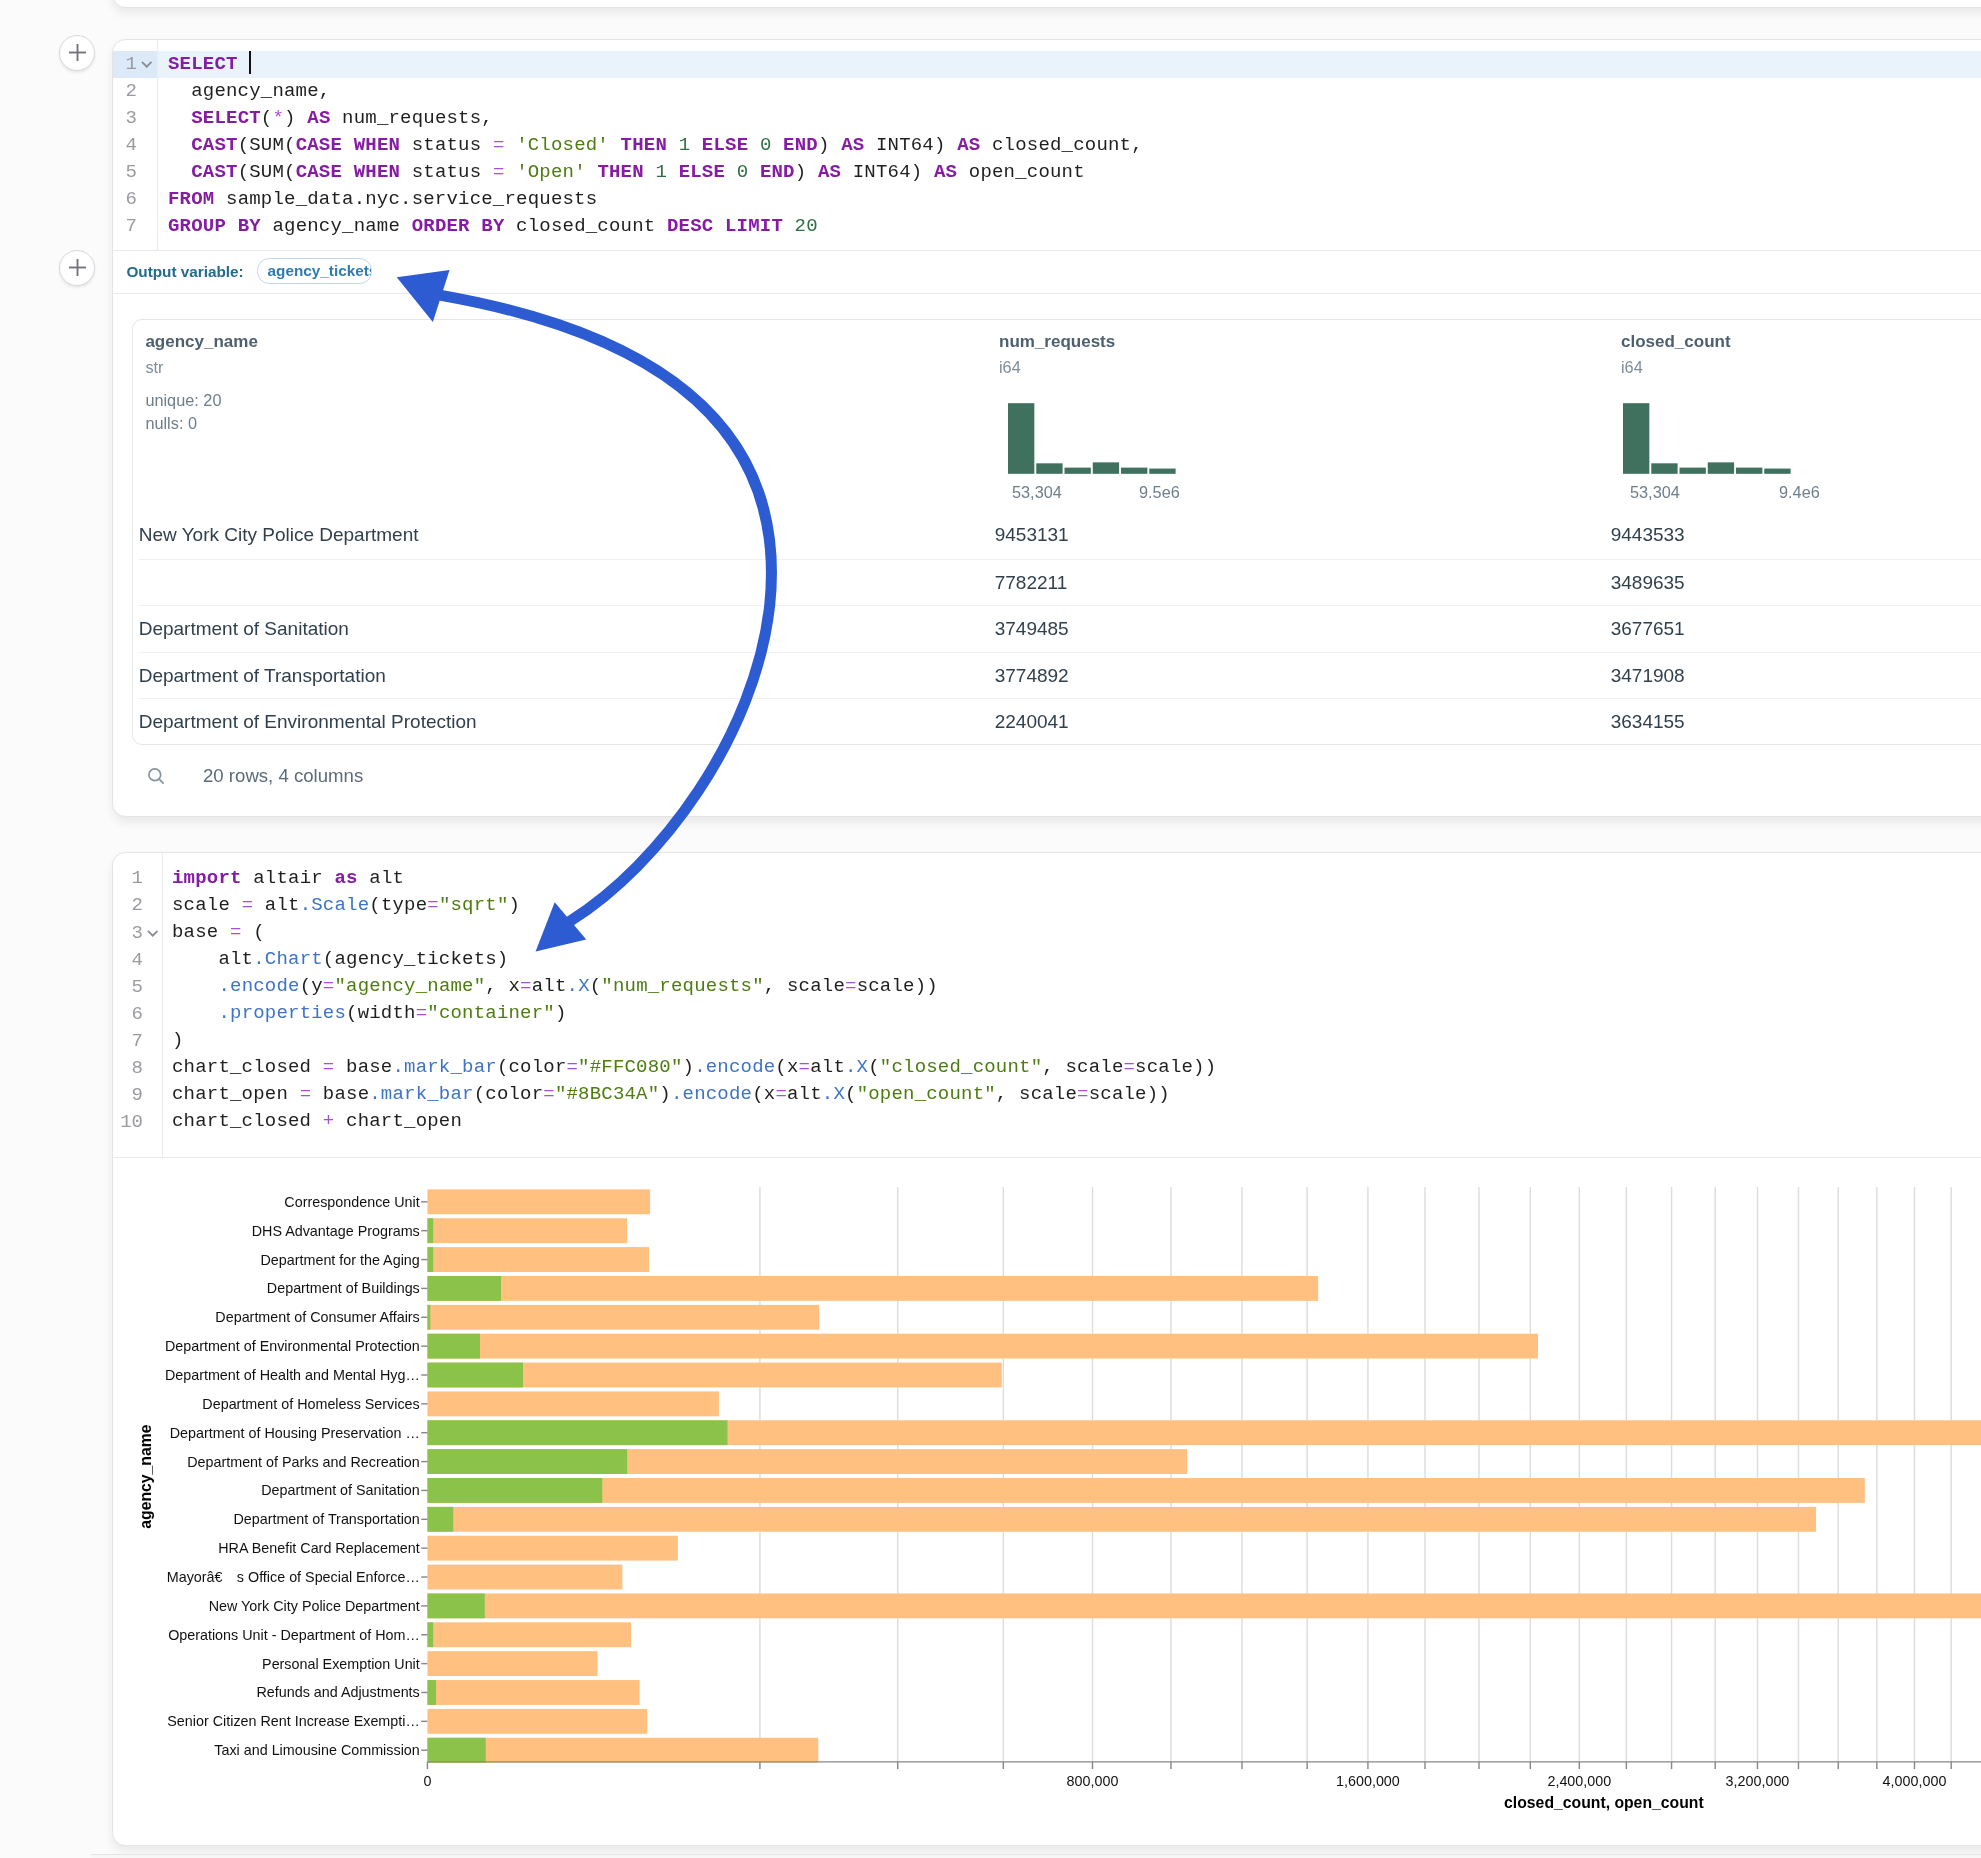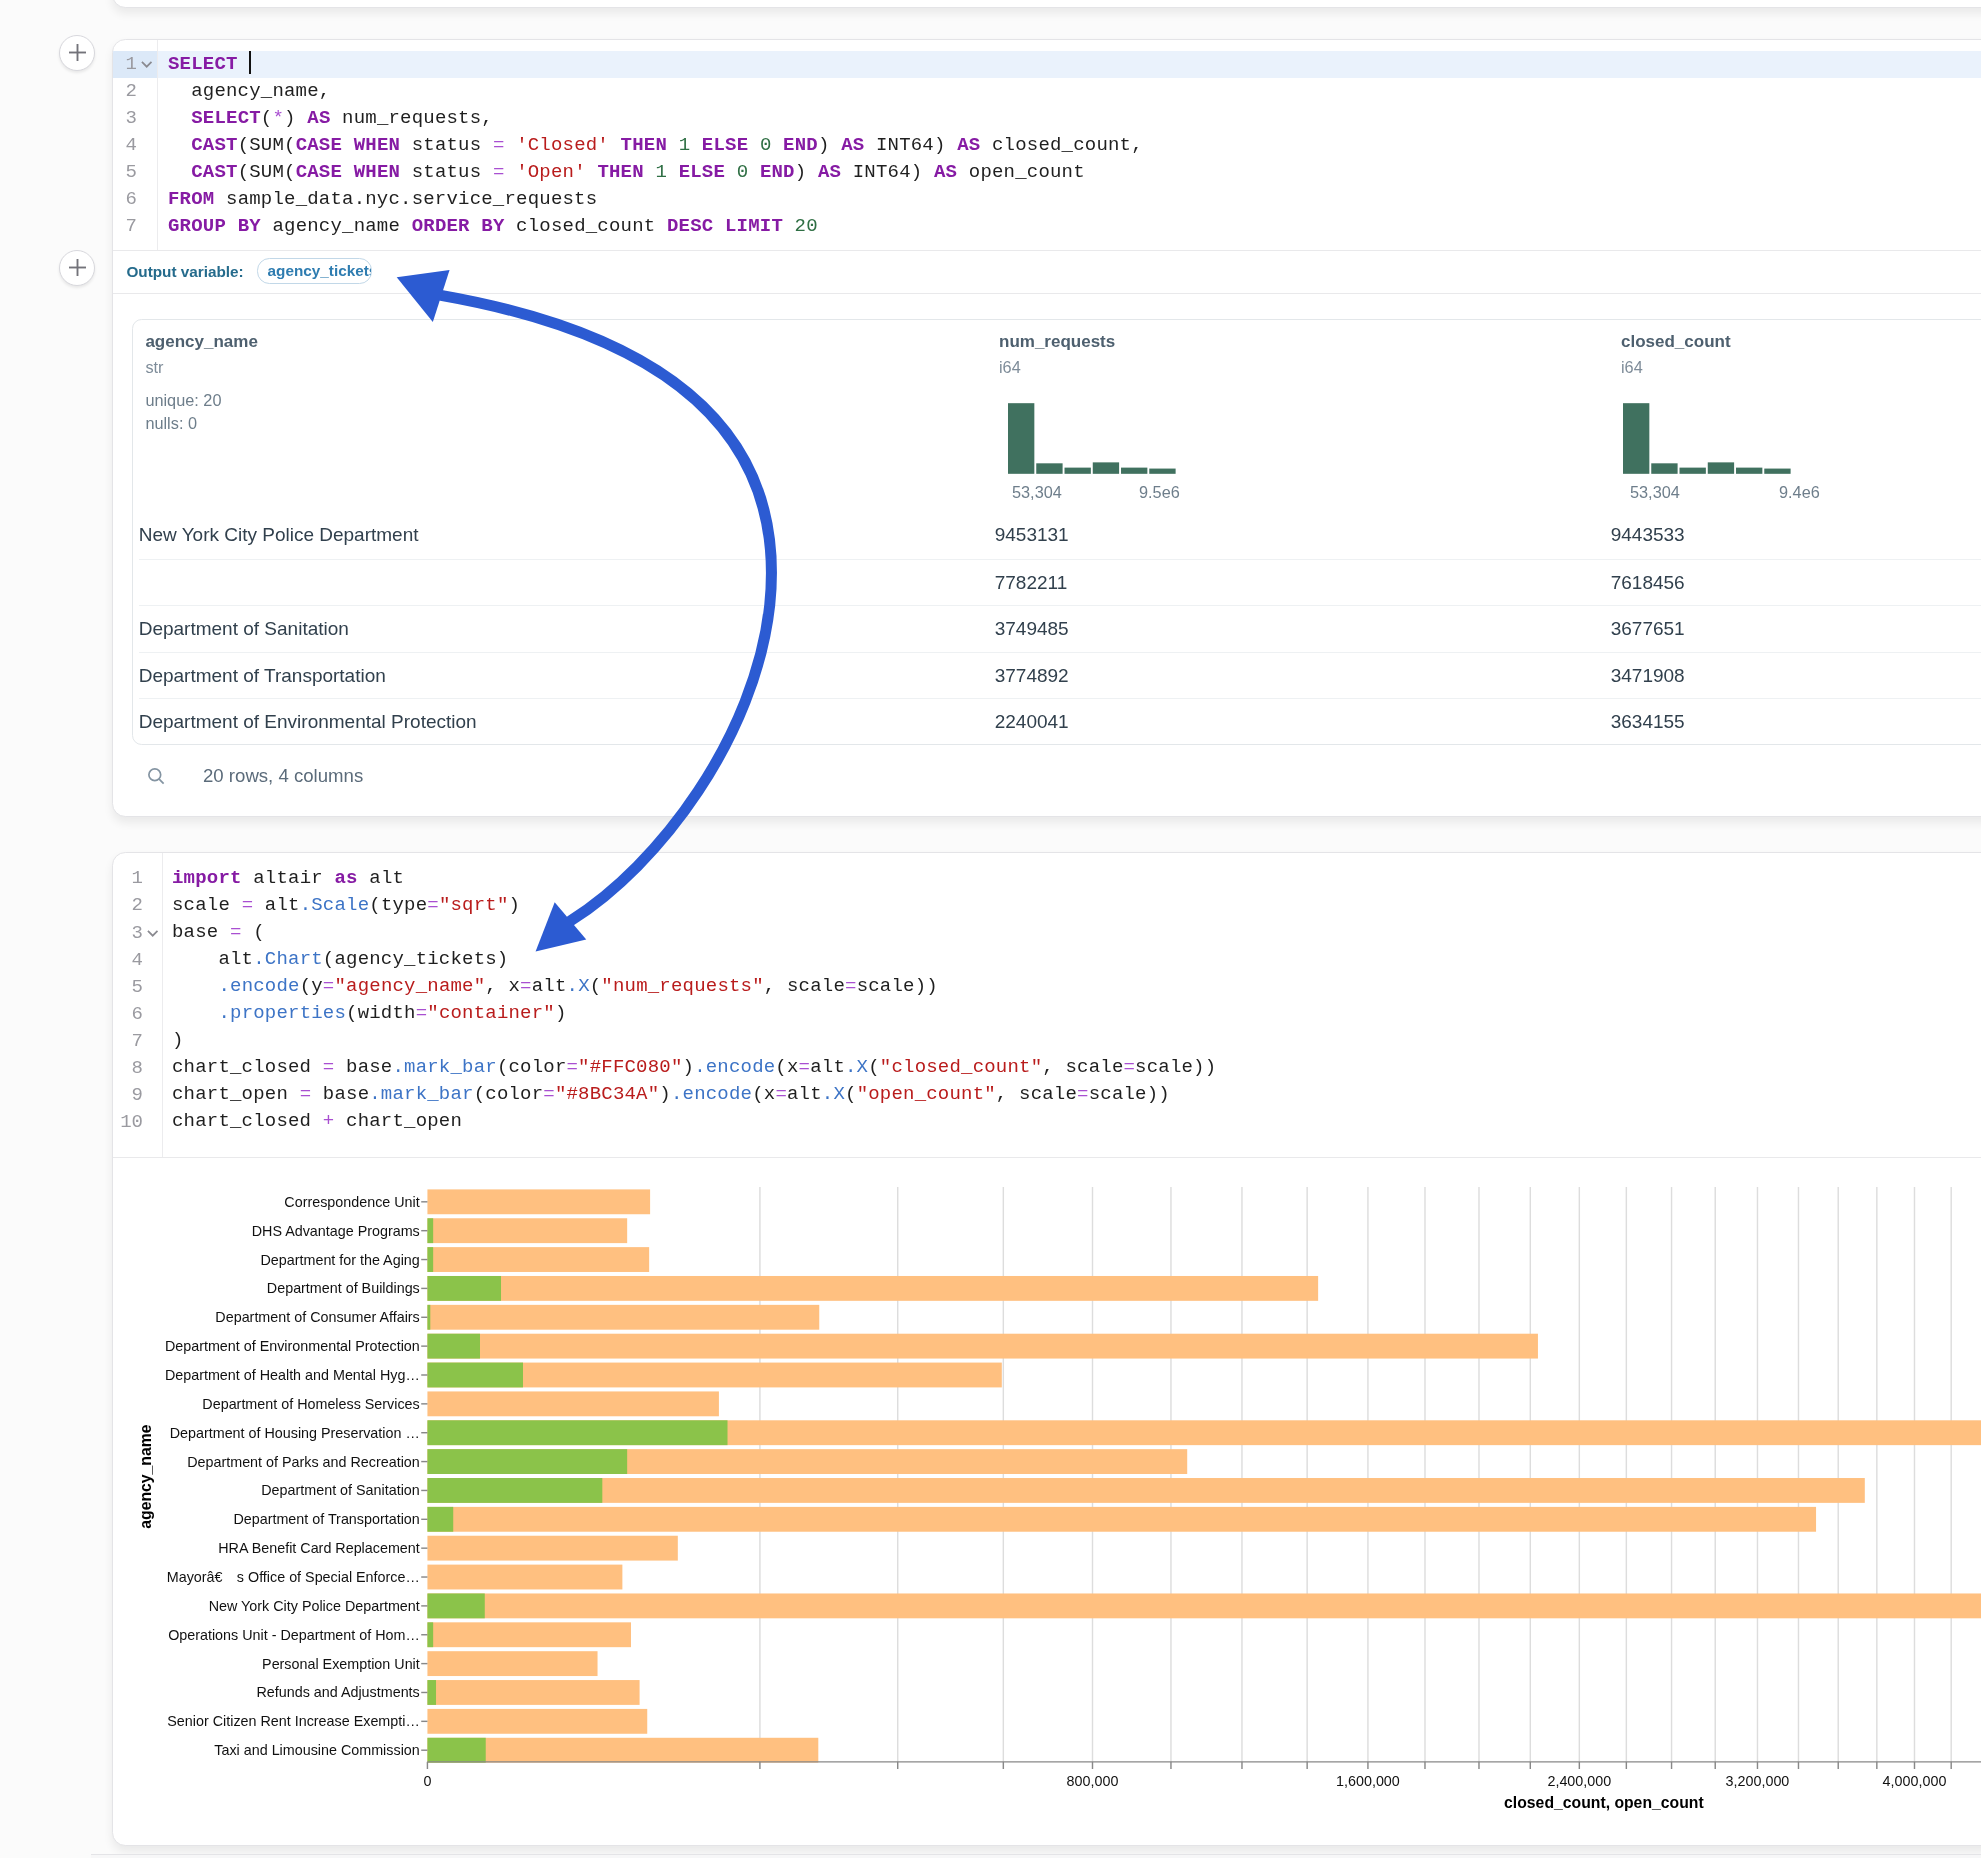--- a/index.html
+++ b/index.html
@@ -6,21 +6,21 @@
     font-family:"Liberation Sans", sans-serif; }
   .cell { position:absolute; background:#fff; border:1.4px solid #e4e4e7; border-radius:13.4px;
     box-shadow:0 5.7px 9.6px rgba(0,0,0,.07); }
   .plus { position:absolute; width:36px; height:36px; border-radius:50%; background:#fff;
     border:1.4px solid #d8d8dd; box-shadow:0 1.9px 2.9px rgba(0,0,0,.08); color:#707076;
     font-size:26px; line-height:32px; text-align:center; font-weight:400;}
   .mono, .cl { font-family:"Liberation Mono", monospace; font-size:19px; letter-spacing:0.2px; color:#1f1f1f; }
   .cl { height:27px; line-height:27px; white-space:pre; position:relative; }
   .k { color:#861ba4; font-weight:bold; }
   .v { color:#a94fd1; }
-  .s { color:#b91c1c; }
+  .s { color:#4d7c0f; }
   .n { color:#2f6f44; }
   .b { color:#3d74c6; }
   .gutnum { position:absolute; font-family:"Liberation Mono", monospace; font-size:19px; color:#9a9aa0;
      text-align:right; height:27px; line-height:27px; }
   .cursor { display:inline-block; width:1.7px; height:23px; background:#111; vertical-align:-4.8px; }
   .sep { position:absolute; left:0; right:0; height:1.4px; background:#e9e9eb; }
   .ylab { font-size:15px; fill:#111; font-family:"Liberation Sans", sans-serif; }
   .xlab { font-size:15px; fill:#111; font-family:"Liberation Sans", sans-serif; }
   .atitle { font-size:16.5px; font-weight:bold; fill:#000; font-family:"Liberation Sans", sans-serif; }
   .thead { font-size:17px; font-weight:bold; color:#4e606f; }
@@ -107,21 +107,21 @@
     <div class="abs tmeta" style="left:1497px; top:163px;">53,304</div>
     <div class="abs tmeta" style="left:1646px; top:163px;">9.4e6</div>
 
     <div class="abs tcell" style="left:5.7px; top:192px; width:2294px; height:46px; line-height:46px; border-top:none;">
         <span class="abs" style="left:0px;">New York City Police Department</span>
         <span class="abs" style="left:856px;">9453131</span>
         <span class="abs" style="left:1472px;">9443533</span>
       </div>
       <div class="abs tcell" style="left:5.7px; top:239px; width:2294px; height:46px; line-height:46px; border-top:1.4px solid #eef1f3;">
         <span class="abs" style="left:856px;">7782211</span>
-        <span class="abs" style="left:1472px;">7618456</span>
+        <span class="abs" style="left:1472px;">3489635</span>
       </div>
       <div class="abs tcell" style="left:5.7px; top:285px; width:2294px; height:46px; line-height:46px; border-top:1.4px solid #eef1f3;">
         <span class="abs" style="left:0px;">Department of Sanitation</span>
         <span class="abs" style="left:856px;">3749485</span>
         <span class="abs" style="left:1472px;">3677651</span>
       </div>
       <div class="abs tcell" style="left:5.7px; top:332px; width:2294px; height:46px; line-height:46px; border-top:1.4px solid #eef1f3;">
         <span class="abs" style="left:0px;">Department of Transportation</span>
         <span class="abs" style="left:856px;">3774892</span>
         <span class="abs" style="left:1472px;">3471908</span>

